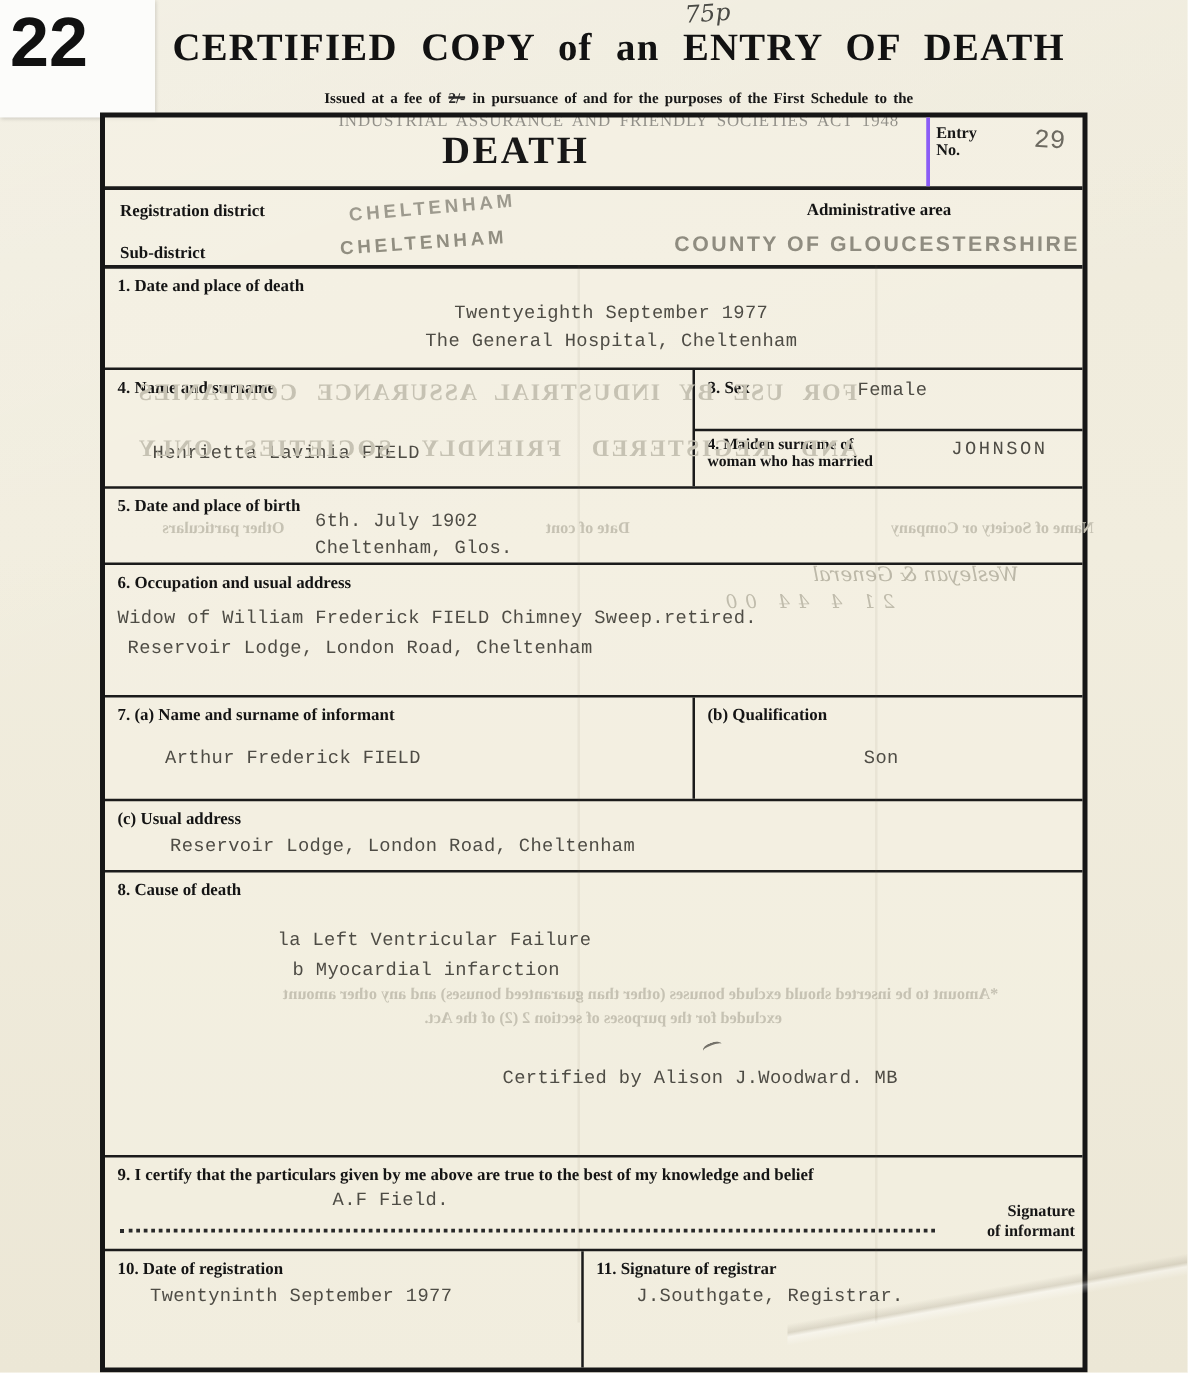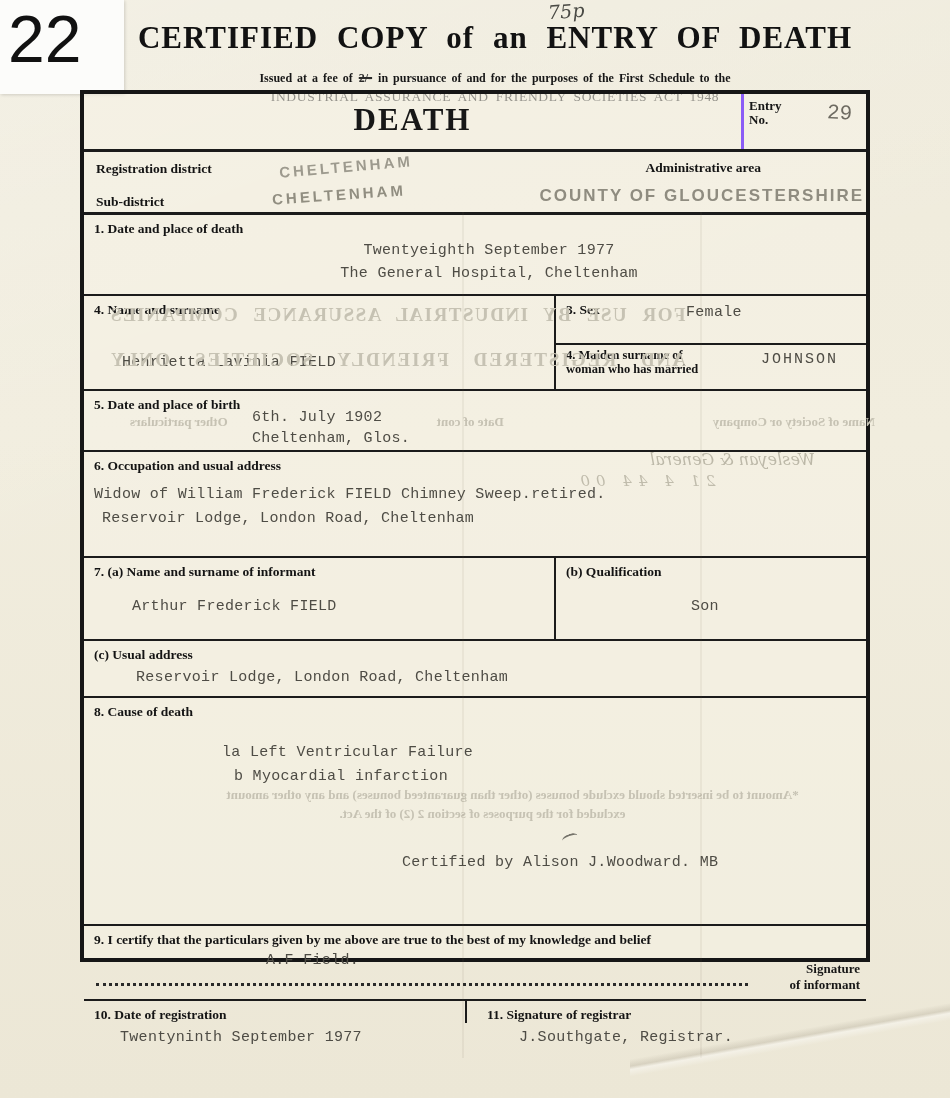--- a/index.html
+++ b/index.html
@@ -13,45 +13,45 @@
     color:#171717;
     overflow:hidden;
   }
 
   
   .corner-label{
     position:absolute; left:0; top:0; width:124px; height:94px;
     background:#fcfcfa; box-shadow:1px 1px 3px rgba(0,0,0,.15);
   }
   .corner-label .num{
-    font-family:"Liberation Sans", sans-serif; font-weight:400;
-    font-size:66px; line-height:1; color:#111; padding:6px 0 0 8px; display:block;
+    font-family:"Liberation Sans", sans-serif; font-weight:700;
+    font-size:56px; line-height:1; color:#111; padding:6px 0 0 8px; display:block;
   }
   .handwritten-fee{
     position:absolute; left:548px; top:0px;
     font-family:"DejaVu Serif", serif; font-style:italic;
     font-size:19px; color:#4a4a45; transform:rotate(-4deg);
   }
   .header-block{ position:absolute; left:130px; top:20px; width:730px; text-align:center; }
   .doc-title{
     font-weight:700; font-size:31px; letter-spacing:1px; word-spacing:10px;
     color:#121212; white-space:nowrap;
   }
   .fee-line{ font-weight:700; font-size:12px; margin-top:15px; word-spacing:2px; }
   .fee-amount{ text-decoration:line-through; text-decoration-thickness:2px; color:#2a2a2a; padding:0 1px; }
   .act-line{ font-weight:400; font-size:13.5px; margin-top:3px; letter-spacing:.7px; word-spacing:3px; }
 
   
   .form{
-    position:absolute; left:80px; top:90px; width:790px; height:872px;
+    position:absolute; left:80px; top:90px; width:790px; height:1008px;
     border:4px solid #161616; background:rgba(246,242,229,.55);
     display:flex; flex-direction:column;
   }
   .row{ position:relative; border-bottom:2px solid #1b1b1b; flex:none; }
-  .row:last-child{ border-bottom:none;gap:10px; }
+  .row:last-child{ border-bottom:none; }
   .lbl{ font-weight:700; font-size:13.5px; color:#141414; }
   .pad{ padding:6px 8px 0 10px; }
   .typed{
     font-family:"Liberation Mono", monospace; font-size:15px;
     color:#4e4c45; letter-spacing:.3px; white-space:nowrap;
   }
   .stamp{
     font-family:"Liberation Sans", sans-serif; font-weight:700;
     color:#9d9a8e; letter-spacing:3px; white-space:nowrap;
   }

